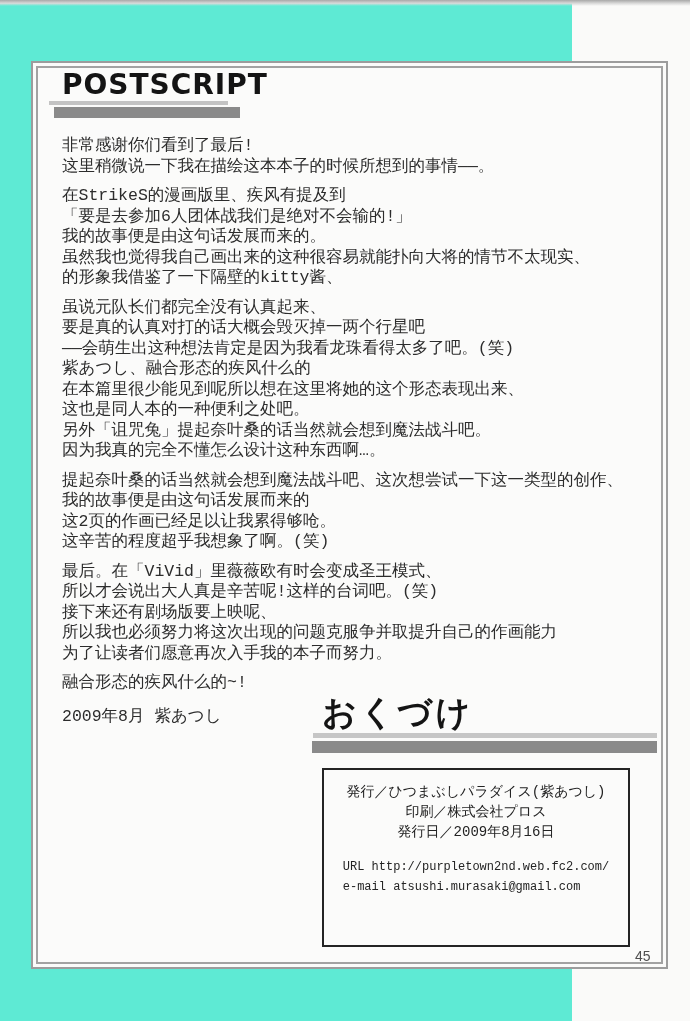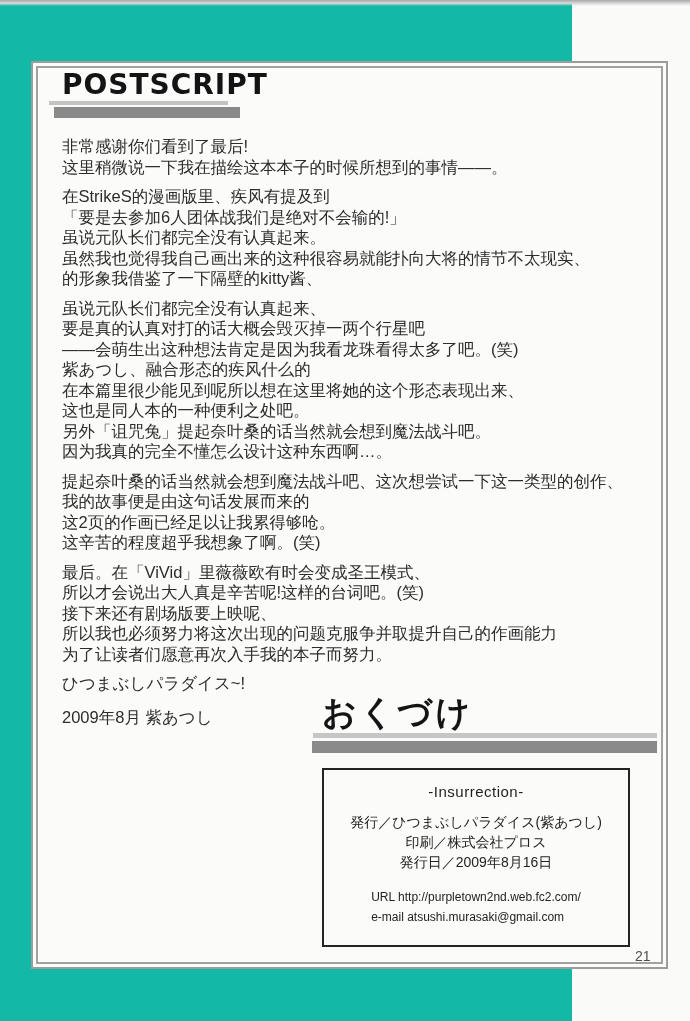--- a/index.html
+++ b/index.html
@@ -6,21 +6,21 @@
   body {
     width: 690px; height: 1021px;
     background: #fafaf9;
     font-family: "Liberation Sans", "DejaVu Sans", sans-serif;
     color: #2c2c2c;
     overflow: hidden;
   }
   .page {
     position: relative;
     width: 572px; height: 1021px;
-    background: #14b8a6;
+    background: #5eead4;
   }
   
   .scan-edge-top {
     position: absolute; left: 0; top: 0; width: 690px; height: 6px;
     background: linear-gradient(to bottom, #a8a8a8 0%, #d9d9d9 55%, rgba(217,217,217,0) 100%);
   }
   
   .frame-outer {
     position: absolute; left: 31px; top: 61px;
     width: 633px; height: 904px;
@@ -43,21 +43,21 @@
   }
   .ps-bar-thick {
     position: absolute; left: 54px; top: 107px; width: 186px; height: 11px;
     background: #8a8a8a;
   }
   .main-text {
     position: absolute; left: 62px; top: 136px; width: 575px;
     font-size: 16.5px; color: #2c2c2c;
   }
   .para { margin: 0 0 9px 0; }
-  .tline { line-height: 20.5px; white-space: nowrap; }
+  .tline { line-height: 20.5px; white-space: nowrap; font-family: Liberation Mono, monospace; }
   .para-farewell { margin-top: 2px; }
   .para-date { margin-top: 13px; }
   .colophon-title {
     position: absolute; left: 322px; top: 690px;
     font-size: 34px; font-weight: bold; letter-spacing: 3px;
     color: #141414;
   }
   .co-bar-thin {
     position: absolute; left: 313px; top: 733px; width: 344px; height: 5px;
     background: #c6c6c6;
@@ -110,21 +110,21 @@
   <div class="ps-bar-thick"></div>
 
   <div class="main-text">
     <div class="para">
         <div class="tline">非常感谢你们看到了最后!</div>
         <div class="tline">这里稍微说一下我在描绘这本本子的时候所想到的事情——。</div>
       </div>
     <div class="para">
         <div class="tline">在StrikeS的漫画版里、疾风有提及到</div>
         <div class="tline">「要是去参加6人团体战我们是绝对不会输的!」</div>
-        <div class="tline">虽说元队长们都完全没有认真起来。</div>
+        <div class="tline">我的故事便是由这句话发展而来的。</div>
         <div class="tline">虽然我也觉得我自己画出来的这种很容易就能扑向大将的情节不太现实、</div>
         <div class="tline">的形象我借鉴了一下隔壁的kitty酱、</div>
       </div>
     <div class="para">
         <div class="tline">虽说元队长们都完全没有认真起来、</div>
         <div class="tline">要是真的认真对打的话大概会毁灭掉一两个行星吧</div>
         <div class="tline">——会萌生出这种想法肯定是因为我看龙珠看得太多了吧。(笑)</div>
         <div class="tline">紫あつし、融合形态的疾风什么的</div>
         <div class="tline">在本篇里很少能见到呢所以想在这里将她的这个形态表现出来、</div>
         <div class="tline">这也是同人本的一种便利之处吧。</div>
@@ -138,36 +138,35 @@
         <div class="tline">这辛苦的程度超乎我想象了啊。(笑)</div>
       </div>
     <div class="para">
         <div class="tline">最后。在「ViVid」里薇薇欧有时会变成圣王模式、</div>
         <div class="tline">所以才会说出大人真是辛苦呢!这样的台词吧。(笑)</div>
         <div class="tline">接下来还有剧场版要上映呢、</div>
         <div class="tline">所以我也必须努力将这次出现的问题克服争并取提升自己的作画能力</div>
         <div class="tline">为了让读者们愿意再次入手我的本子而努力。</div>
       </div>
     <div class="para para-farewell">
-        <div class="tline">ひつまぶしパラダイス~!</div>
+        <div class="tline">融合形态的疾风什么的~!</div>
       </div>
     <div class="para para-date">
         <div class="tline">2009年8月 紫あつし</div>
       </div>
   </div>
 
   <div class="colophon-title">おくづけ</div>
   <div class="co-bar-thin"></div>
   <div class="co-bar-thick"></div>
 
   <div class="colophon-box">
-    <div class="box-title">-Insurrection-</div>
     <div class="box-pub">
         <div class="tline">発行／ひつまぶしパラダイス(紫あつし)</div>
         <div class="tline">印刷／株式会社プロス</div>
         <div class="tline">発行日／2009年8月16日</div>
       </div>
     <div class="box-contact"><div class="tline">URL  http://purpletown2nd.web.fc2.com/</div><div class="tline">e-mail  atsushi.murasaki@gmail.com</div></div>
   </div>
 
-  <div class="page-number">21</div>
+  <div class="page-number">45</div>
 
 </div>
 
 </body></html>

